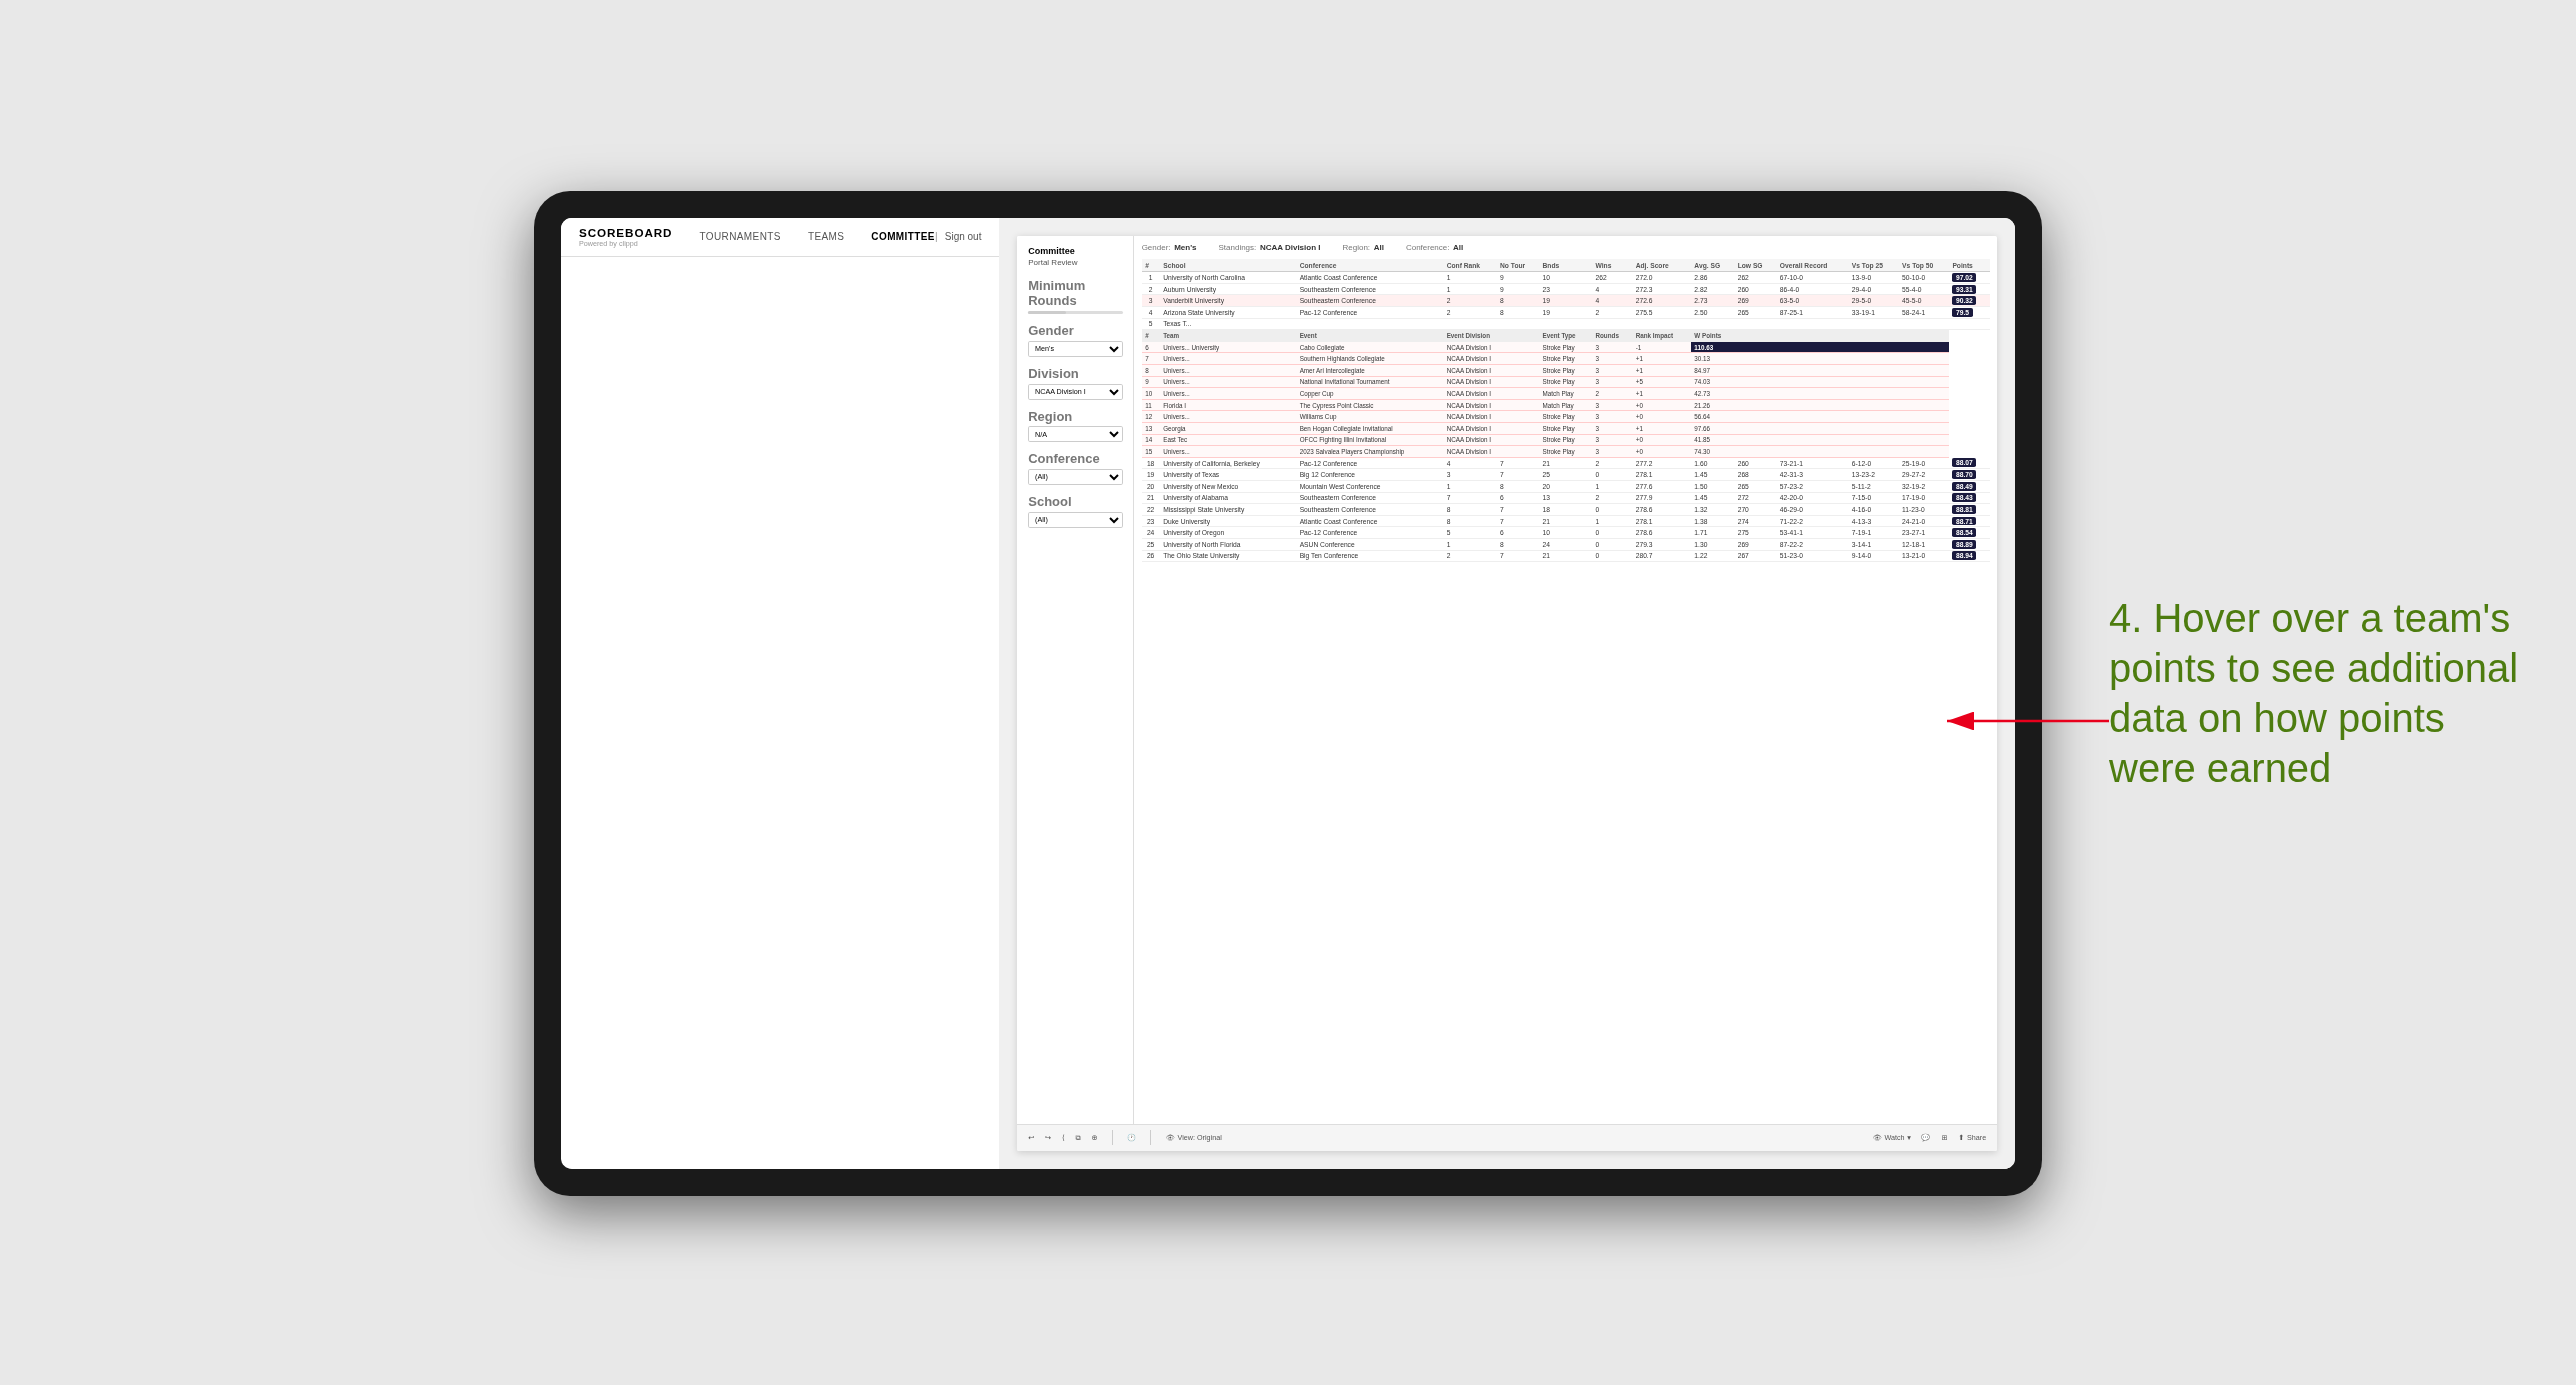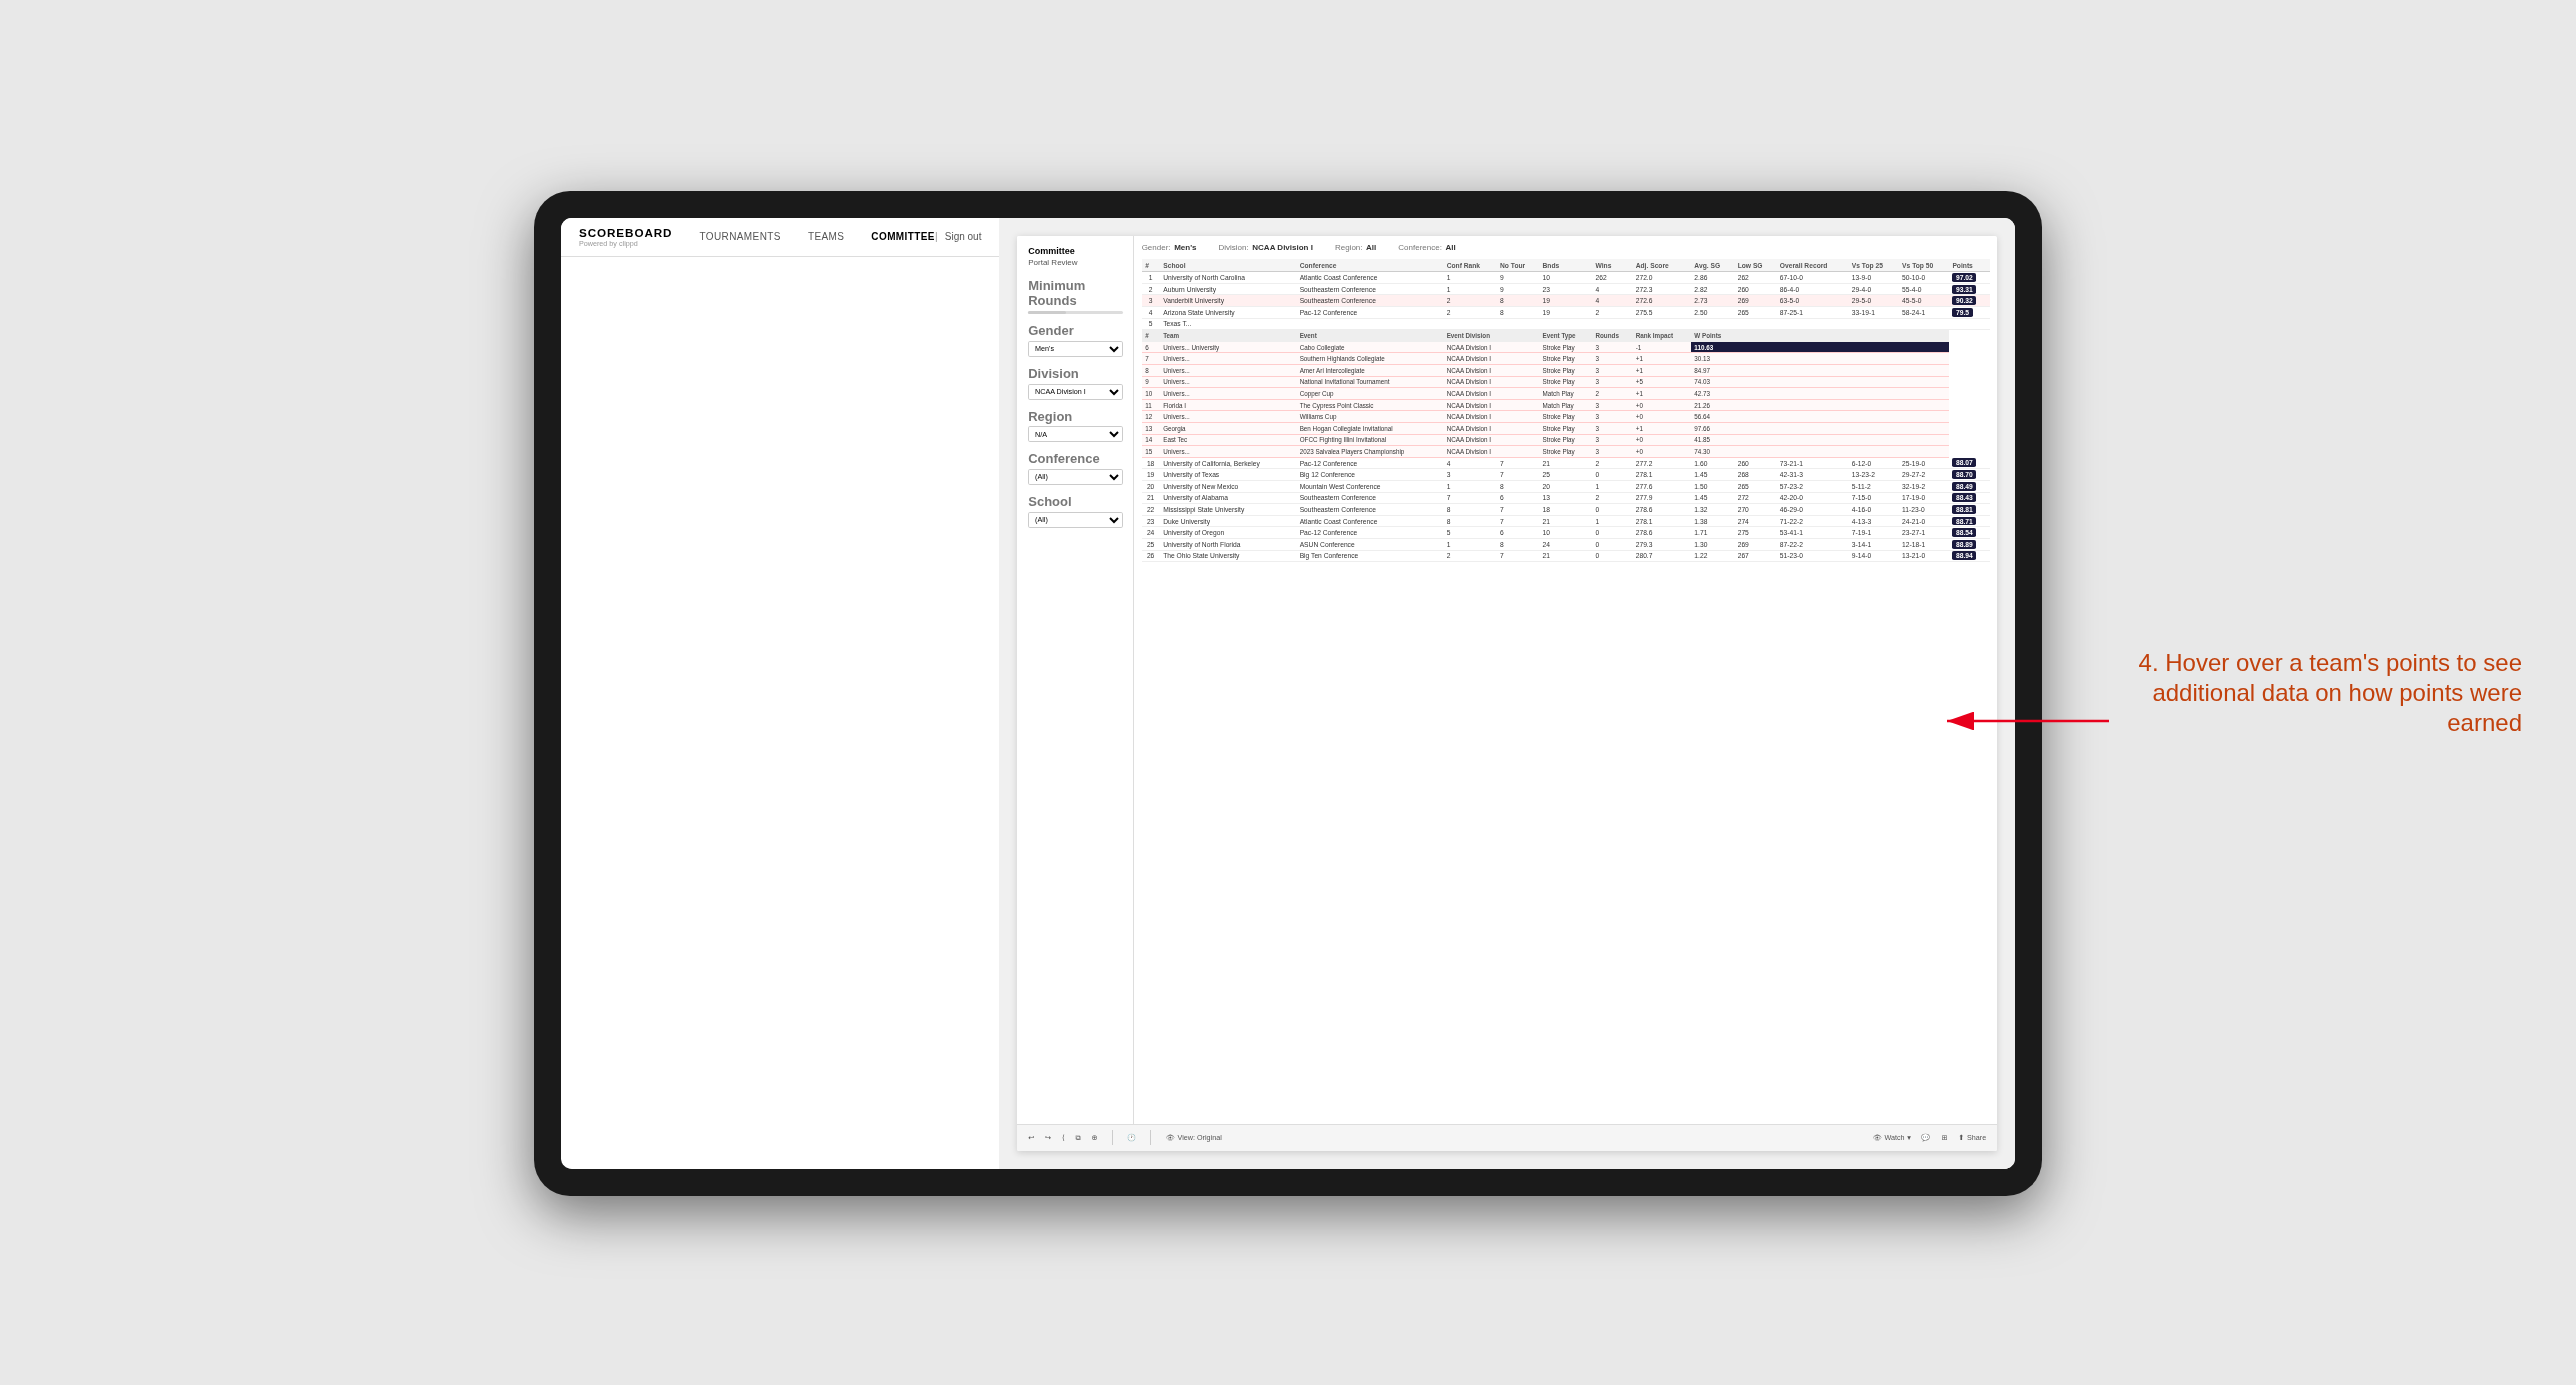--- a/index.html
+++ b/index.html
@@ -402,21 +402,21 @@
 
           <div class="table-area">
 
 
             <div class="filter-bar">
               <div class="filter-item">
                 <span class="filter-item-label">Gender:</span>
                 <span class="filter-item-value">Men's</span>
               </div>
               <div class="filter-item">
-                <span class="filter-item-label">Division:</span>
+                <span class="filter-item-label">Standings:</span>
                 <span class="filter-item-value">NCAA Division I</span>
               </div>
               <div class="filter-item">
                 <span class="filter-item-label">Region:</span>
                 <span class="filter-item-value">All</span>
               </div>
               <div class="filter-item">
                 <span class="filter-item-label">Conference:</span>
                 <span class="filter-item-value">All</span>
               </div>
@@ -830,21 +830,21 @@
             <span>⬆</span>
             <span>Share</span>
           </div>
         </div>
       </div>
     </div>
   </div>
 </div>
 
 <div style="position:absolute; right:54px; top:50%; transform:translateY(-50%); display:flex; flex-direction:column; align-items:flex-start; width:413px;">
-  <div style="font-size:24px; color:#c2410c; line-height:1.25; font-family:Arial,sans-serif;text-align:right;">4. Hover over a team's points to see additional data on how points were earned</div>
+  <div style="font-size:40px; color:#4d7c0f; line-height:1.25; font-family:Arial,sans-serif;">4. Hover over a team's points to see additional data on how points were earned</div>
 </div>
 
 <svg style="position:absolute; right:458px; top:52%; transform:translateY(-50%);" width="180" height="54" viewBox="0 0 200 60">
   <defs>
     <marker id="arrowhead" markerWidth="10" markerHeight="7" refX="10" refY="3.5" orient="auto">
       <polygon points="0 0, 10 3.5, 0 7" fill="#e8001c"></polygon>
     </marker>
   </defs>
   <path d="M 190 30 C 120 30, 80 30, 10 30" stroke="#e8001c" stroke-width="3" fill="none" marker-end="url(#arrowhead)"></path>
 </svg>

